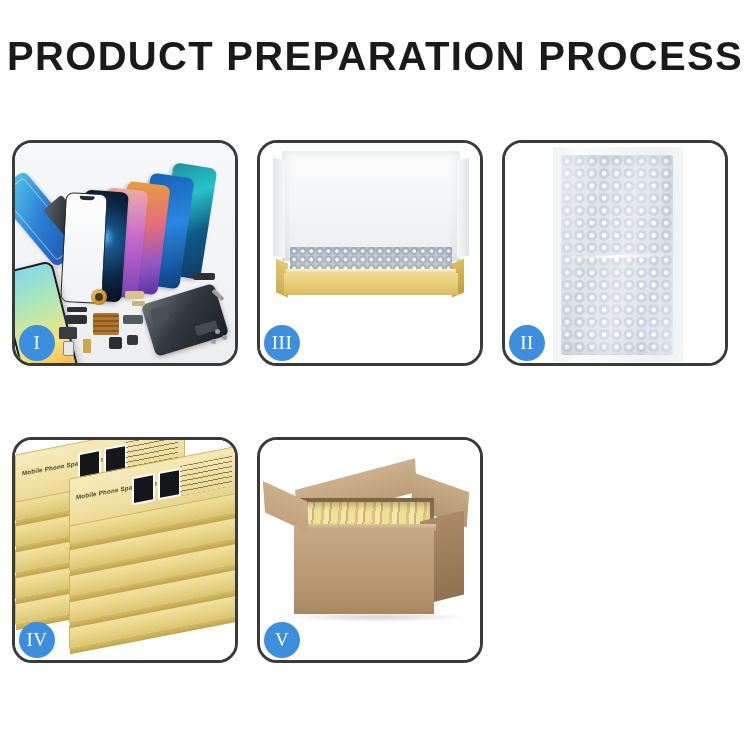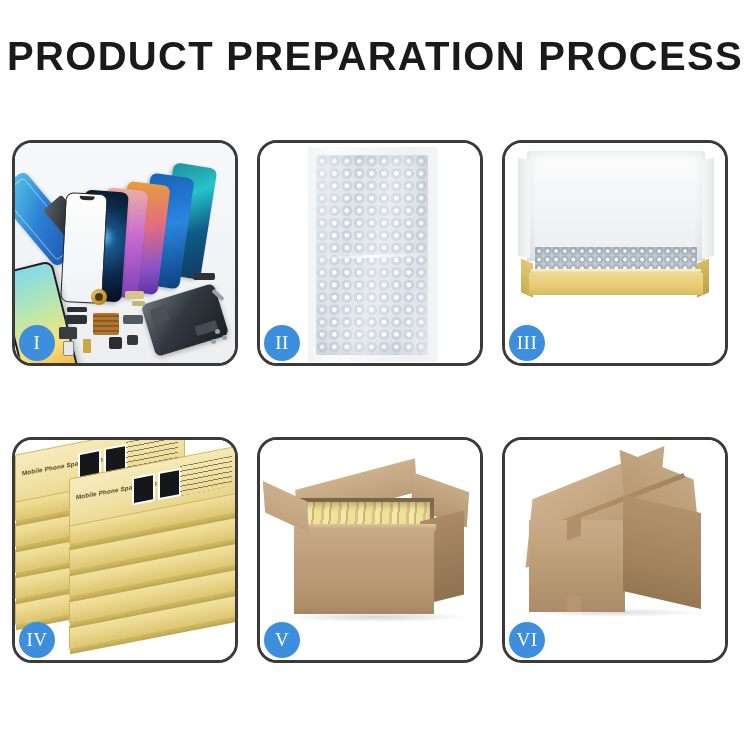--- a/index.html
+++ b/index.html
@@ -297,40 +297,40 @@
         <div class="part pt12"></div>
         <div class="part pt13"></div>
         <div class="part pt14"></div>
         <div class="part pt15"></div>
         <div class="part pt16"></div>
       </div>
       <div class="badge">I</div>
     </div>
 
     <div class="panel">
-      <div class="panel-inner p2">
-        <div class="bw-bg"></div>
-        <div class="bw"></div>
-        <div class="bw-sheen"></div>
-        <div class="bw-seam"></div>
-      </div>
-      <div class="badge">II</div>
-    </div>
-
-    <div class="panel">
       <div class="panel-inner p3">
         <div class="b3-lid"></div>
         <div class="b3-inner"></div>
         <div class="b3-bubble"></div>
         <div class="b3-lipL"></div>
         <div class="b3-lipR"></div>
         <div class="b3-rim"></div>
         <div class="b3-front"></div>
       </div>
       <div class="badge">III</div>
+    </div>
+
+    <div class="panel">
+      <div class="panel-inner p2">
+        <div class="bw-bg"></div>
+        <div class="bw"></div>
+        <div class="bw-sheen"></div>
+        <div class="bw-seam"></div>
+      </div>
+      <div class="badge">II</div>
     </div>
 
     <div class="panel">
       <div class="panel-inner p4">
         <div class="stack">
           <div class="sbox s5">
               <div class="edge"></div>
             </div>
           <div class="sbox s4">
               <div class="edge"></div>
@@ -384,28 +384,15 @@
         <div class="c5-open"></div>
         <div class="c5-fill"></div>
         <div class="c5-side"></div>
         <div class="c5-front-lip"></div>
         <div class="c5-body"></div>
         <div class="c5-flapL"></div>
       </div>
       <div class="badge">V</div>
     </div>
 
-    <div class="panel">
-      <div class="panel-inner p6">
-        <div class="c6-shadow"></div>
-        <div class="c6-top"></div>
-        <div class="c6-topR"></div>
-        <div class="c6-seam"></div>
-        <div class="c6-left"></div>
-        <div class="c6-right"></div>
-        <div class="c6-tabA"></div>
-        <div class="c6-tabB"></div>
-      </div>
-      <div class="badge">VI</div>
-    </div>
 
   </div>
 </div>
 
 </body></html>

